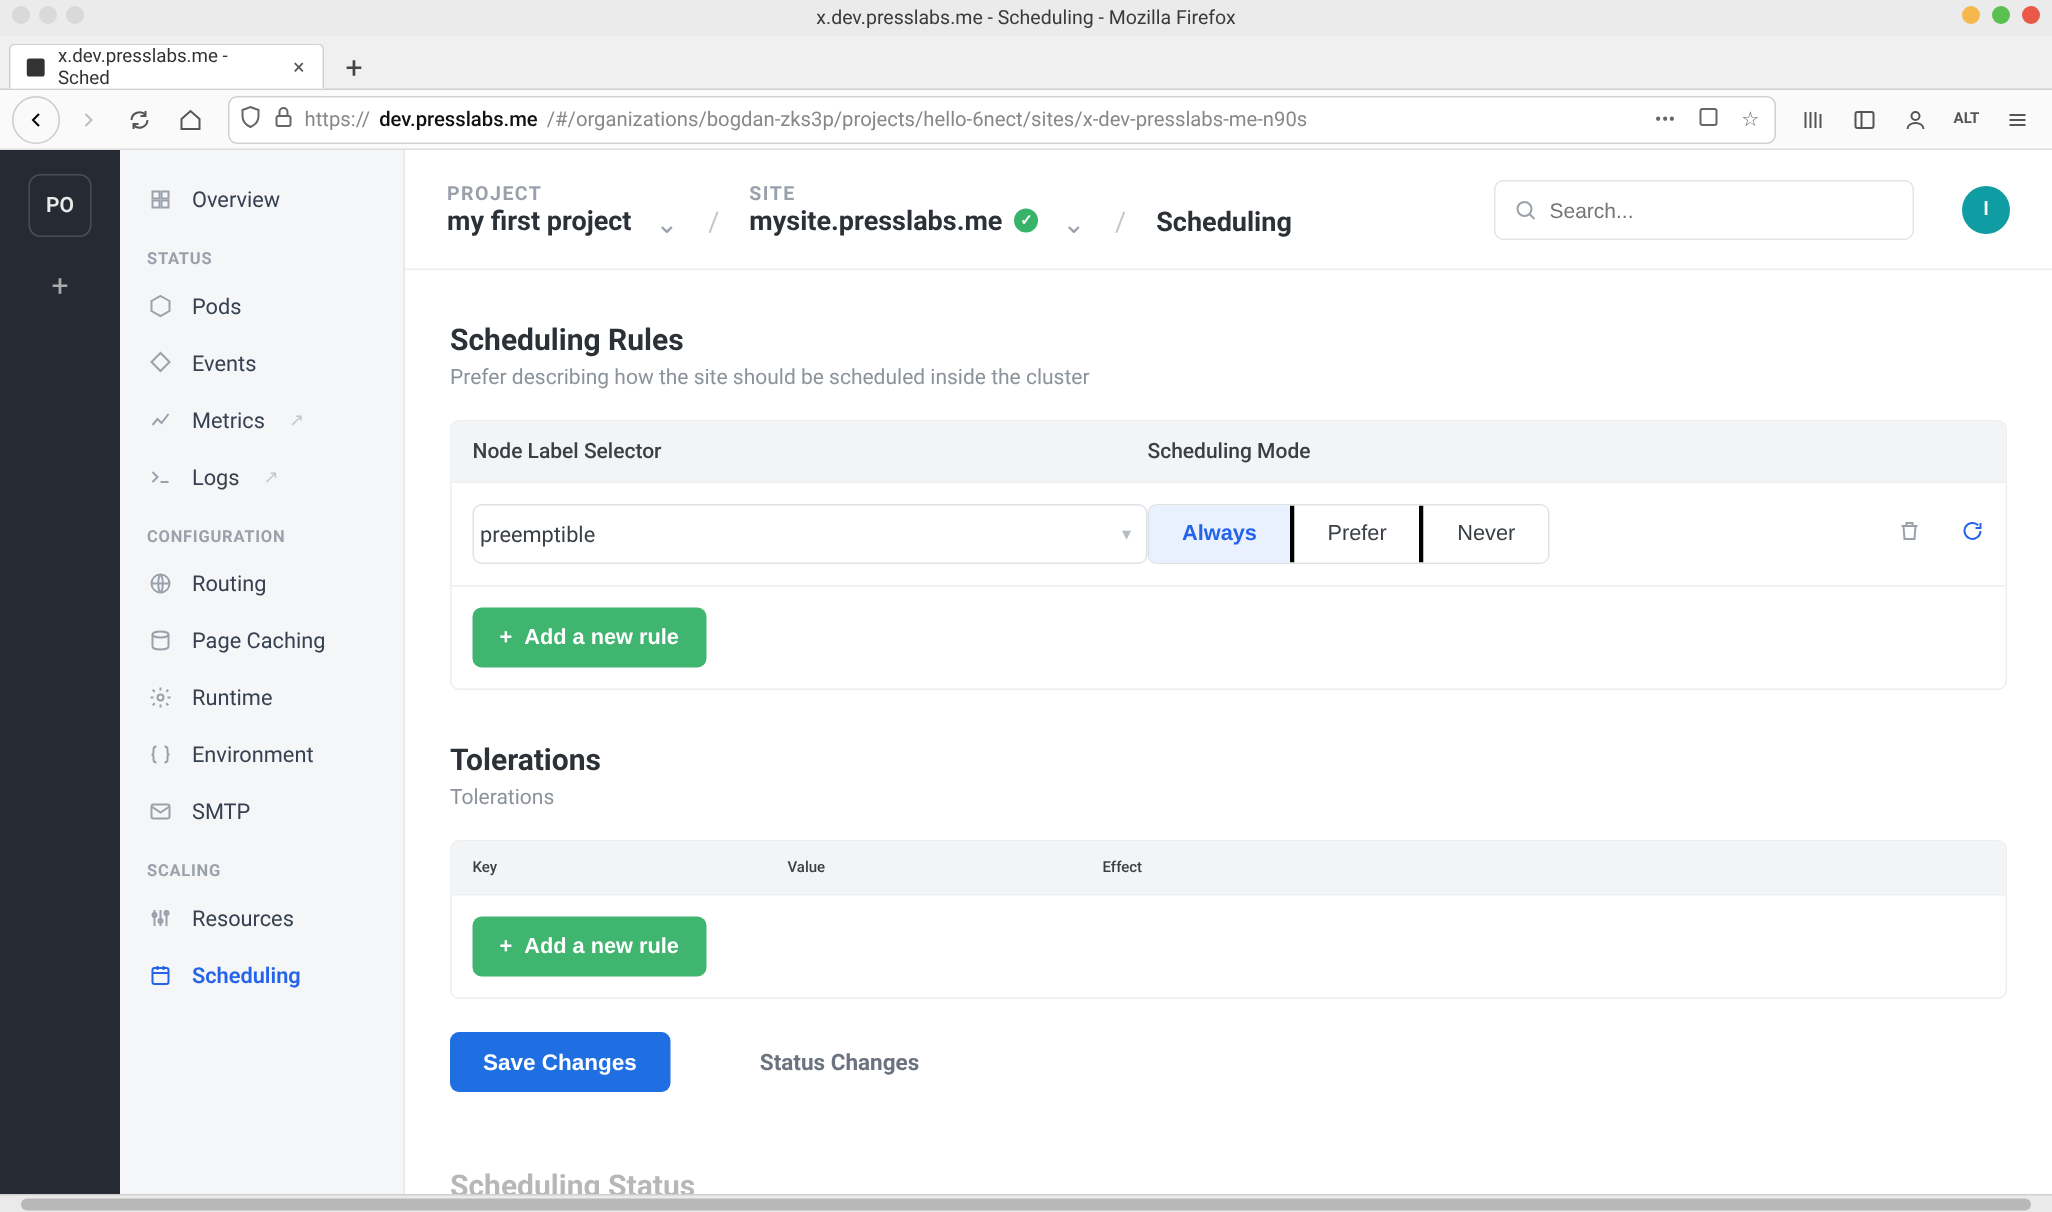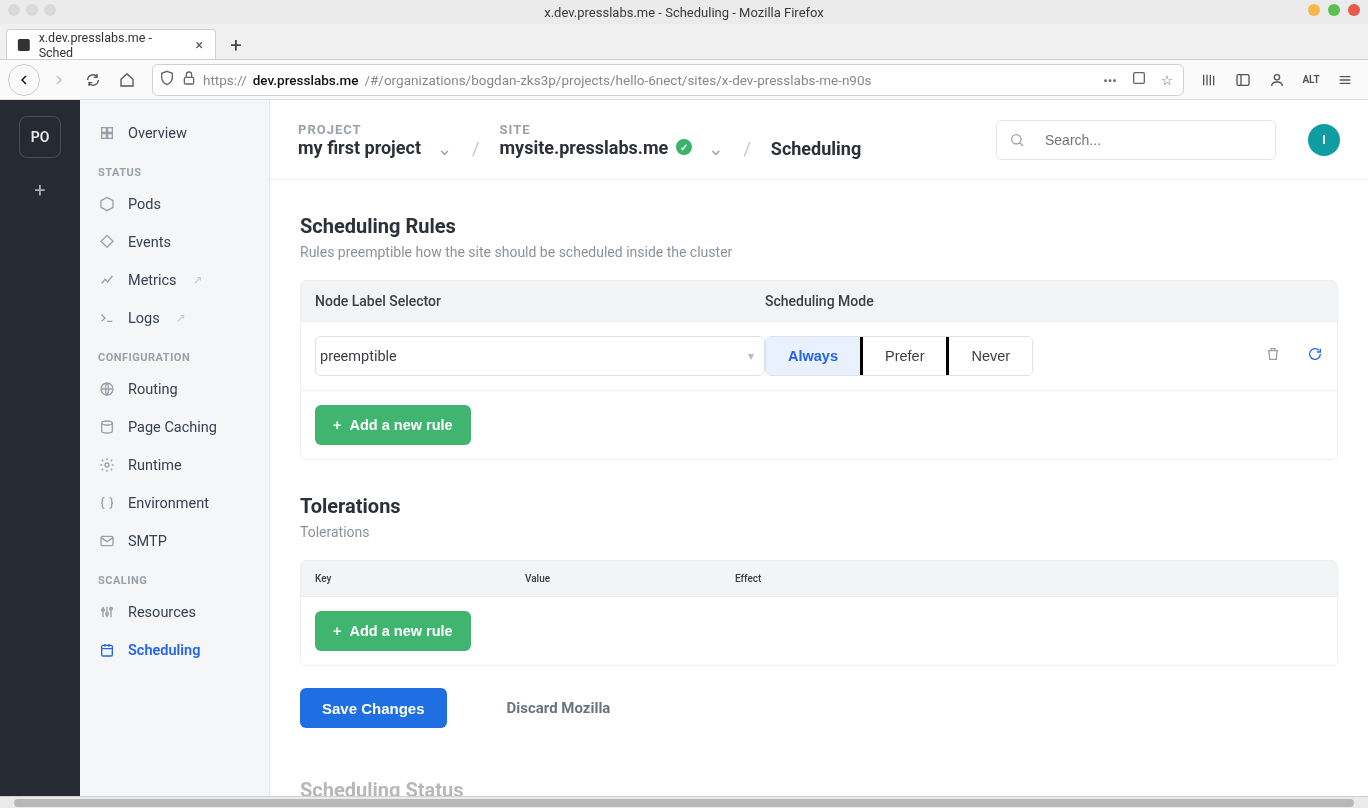--- a/index.html
+++ b/index.html
@@ -41,21 +41,21 @@
 .sb-section { font-size:11px; letter-spacing:.5px; color:#9aa1aa; font-weight:700; padding:14px 18px 6px; }
 .main { flex:1; background:#ffffff; display:flex; flex-direction:column; overflow:hidden; }
 .topbar { height:80px; border-bottom:1px solid #eceef0; display:flex; align-items:center; padding:0 28px; gap:16px; }
 .bc { display:flex; flex-direction:column; }
 .bc-label { font-size:13px; letter-spacing:1px; color:#9aa1aa; font-weight:700; }
 .bc-value { font-size:18px; font-weight:700; color:#2c3138; display:flex; align-items:center; gap:8px; }
 .bc-sep { color:#c2c7cc; font-size:18px; margin:18px 4px 0; }
 .chevd { color:#9aa1aa; font-size:18px; margin-top:18px; }
 .verify { width:16px; height:16px; background:#37b36a; border-radius:50%; display:inline-flex; align-items:center; justify-content:center; color:#fff; font-size:10px; }
 .page-name { font-size:18px; font-weight:700; color:#2c3138; }
-.search { margin-left:auto; width:280px; height:40px; border:1px solid #e3e5e8; border-radius:6px; display:flex; align-items:center; padding:0 12px; gap:20px; color:#9aa1aa; font-size:14px; }
+.search { margin-left:auto; width:280px; height:40px; border:1px solid #e3e5e8; border-radius:6px; display:flex; align-items:center; padding:0 12px; gap:8px; color:#9aa1aa; font-size:14px; }
 .user-badge { width:32px; height:32px; border-radius:50%; background:#0f9da3; color:#fff; display:flex; align-items:center; justify-content:center; font-size:13px; font-weight:600; margin-left:16px; }
 .content { flex:1; overflow:auto; padding:34px 30px; }
 .section-h { font-size:20px; font-weight:700; color:#2c3138; }
 .section-sub { font-size:14px; color:#8b929a; margin-top:6px; }
 .card { margin-top:20px; border:1px solid #eceef0; border-radius:6px; overflow:hidden; }
 .card-header { background:#f3f4f5; display:flex; padding:12px 14px; font-size:14px; color:#3a3f45; font-weight:500; }
 .col1{ flex:0 0 450px; } .col2{ flex:1; }
 .card-row { display:flex; align-items:center; padding:14px; border-top:1px solid #eceef0; }
 .select-pill { height:40px; border:1px solid #dfe2e5; border-radius:6px; display:flex; align-items:center; padding:0 34px 0 4px; font-size:14.5px; color:#3a3f45; position:relative; cursor:pointer; }
 .select-pill .caret { position:absolute; right:10px; color:#b6bcc2; font-size:12px; }
@@ -317,21 +317,21 @@
             <circle cx="11" cy="11" r="7"></circle>
             <path d="M21 21l-5-5"></path>
           </svg>
         <input type="text" style="border: none; outline: none; flex: 1 1 0%; font-size: 14px; color: rgb(51, 51, 51); background: transparent;" placeholder="Search...">
       </div>
       <div class="user-badge">I</div>
     </div>
 
     <div class="content">
       <div class="section-h">Scheduling Rules</div>
-      <div class="section-sub">Rules preemptible how the site should be scheduled inside the cluster</div>
+      <div class="section-sub">Prefer describing how the site should be scheduled inside the cluster</div>
 
       <div class="card">
         <div class="card-header">
           <div class="col1">Node Label Selector</div>
           <div class="col2">Scheduling Mode</div>
         </div>
         <div class="card-row">
           <div class="col1">
             <div class="select-pill">
               <span>preemptible</span>
@@ -375,21 +375,21 @@
         <div class="add-row">
           <button class="btn-green">
             <span>+</span>
             <span>Add a new rule</span>
           </button>
         </div>
       </div>
 
       <div class="footer-actions">
         <button class="btn-blue">Save Changes</button>
-        <span class="btn-plain">Discard Mozilla</span>
+        <span class="btn-plain">Status Changes</span>
       </div>
 
       <div style="height:50px"></div>
       <div class="section-h" style="opacity:.35">Scheduling Status</div>
     </div>
   </div>
 </div>
 
 <div class="bottom-scroll">
   <div class="thumb"></div>

